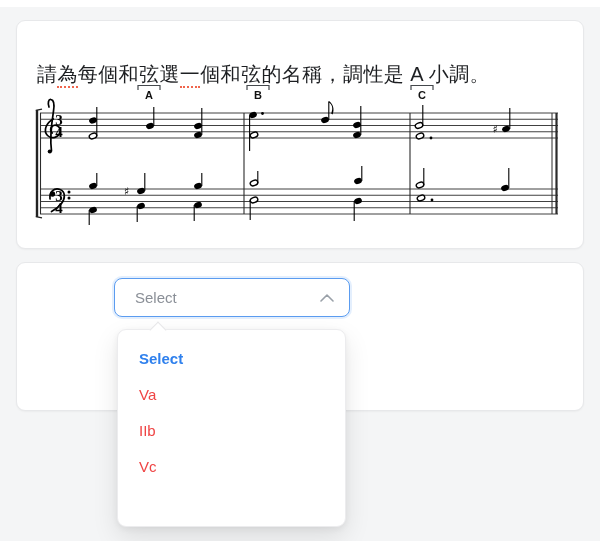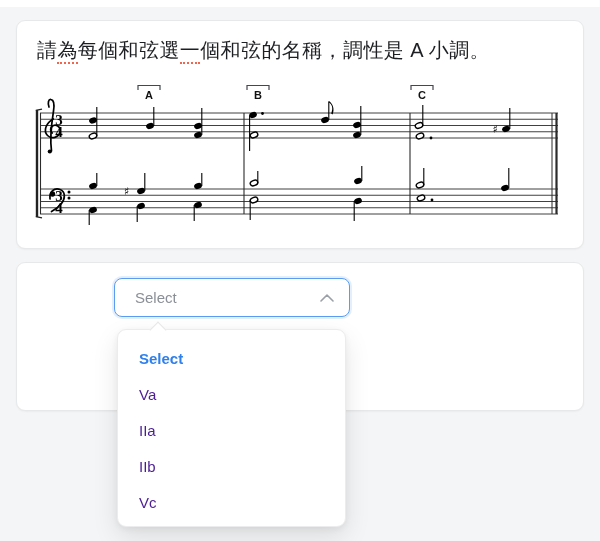--- a/index.html
+++ b/index.html
@@ -3,35 +3,35 @@
 <meta charset="utf-8">
 <style>
   html,body{margin:0;padding:0;width:600px;height:541px;overflow:hidden;
     background:#f4f5f6;font-family:"Liberation Sans","DejaVu Sans",sans-serif;
     -webkit-font-smoothing:antialiased;position:relative;}
   .topstrip{position:absolute;left:0;top:0;width:600px;height:7px;background:#ffffff;}
   .card{position:absolute;background:#fff;border:1px solid #e7e8ea;border-radius:9px;
     box-shadow:0 1px 2px rgba(0,0,0,.04);}
   .card1{left:16px;top:20px;width:566px;height:227px;}
   .card2{left:16px;top:262px;width:566px;height:147px;}
-  .question{position:absolute;left:20px;top:16px;width:530px;font-size:20px;
+  .question{position:absolute;left:20px;top:40px;width:530px;font-size:20px;
     font-weight:500;color:#1d1f22;letter-spacing:.4px;white-space:nowrap;}
   .sp-ul{border-bottom:2px dotted #f0654d;padding-bottom:1px;}
   .score-svg{position:absolute;left:0;top:62px;width:566px;height:160px;}
   .select-box{position:absolute;left:114px;top:278px;width:236px;height:39px;background:#fff;
     border:1.5px solid #5b9cf0;border-radius:8px;box-shadow:0 0 0 2px rgba(90,155,240,.16);
     box-sizing:border-box;display:flex;align-items:center;cursor:pointer;}
   .select-value{margin-left:20px;font-size:15px;color:#8a8f97;flex:1;}
   .chev{margin-right:15px;display:flex;align-items:center;}
   .dropdown{position:absolute;left:117px;top:329px;width:229px;height:198px;background:#fff;
     border:1px solid #ececee;border-radius:9px;box-sizing:border-box;
     box-shadow:0 10px 26px rgba(0,0,0,.10),0 2px 6px rgba(0,0,0,.06);padding-top:11px;z-index:5;}
   .notch{position:absolute;left:34px;top:-6px;width:11px;height:11px;background:#fff;
     transform:rotate(45deg);border-left:1px solid #e6e6e8;border-top:1px solid #e6e6e8;}
-  .opt{height:36px;line-height:36px;padding-left:21px;font-size:15px;color:#4c1d95;cursor:pointer;}
+  .opt{height:36px;line-height:36px;padding-left:21px;font-size:15px;color:#ef4444;cursor:pointer;}
   .opt.hl{color:#2f80ed;font-weight:700;}
   
   .sl{stroke:#2b2b2b;stroke-width:.9;}
   .bl{stroke:#2b2b2b;stroke-width:1.1;}
   .st{stroke:#000;stroke-width:1.1;}
   .nh{fill:#000;}
   .oh{fill:#fff;stroke:#000;stroke-width:1.4;}
   .clef{stroke:#000;fill:none;stroke-width:1.7;stroke-linecap:round;}
   .tsig{font-family:"Liberation Serif","DejaVu Serif",serif;font-weight:700;font-size:15px;fill:#000;text-anchor:middle;}
   .clab{font-size:11px;font-weight:700;fill:#111;text-anchor:middle;font-family:"Liberation Sans",sans-serif;}
@@ -183,16 +183,15 @@
     <svg width="14" height="8" viewBox="0 0 14 8">
         <polyline points="1,7 7,1 13,7" fill="none" stroke="#99a0a8" stroke-width="1.6" stroke-linecap="round" stroke-linejoin="round"></polyline>
       </svg>
   </span>
 </div>
 
 <div class="dropdown">
   <div class="notch"></div>
   <div class="opt hl">Select</div>
   <div class="opt">Va</div>
-  <div class="opt">IIa</div>
   <div class="opt">IIb</div>
   <div class="opt">Vc</div>
 </div>
 
 </body></html>

